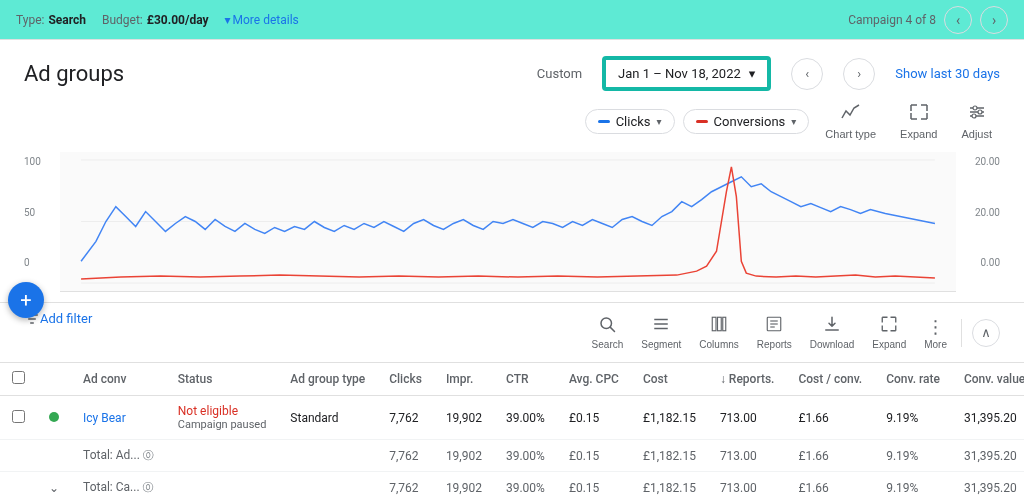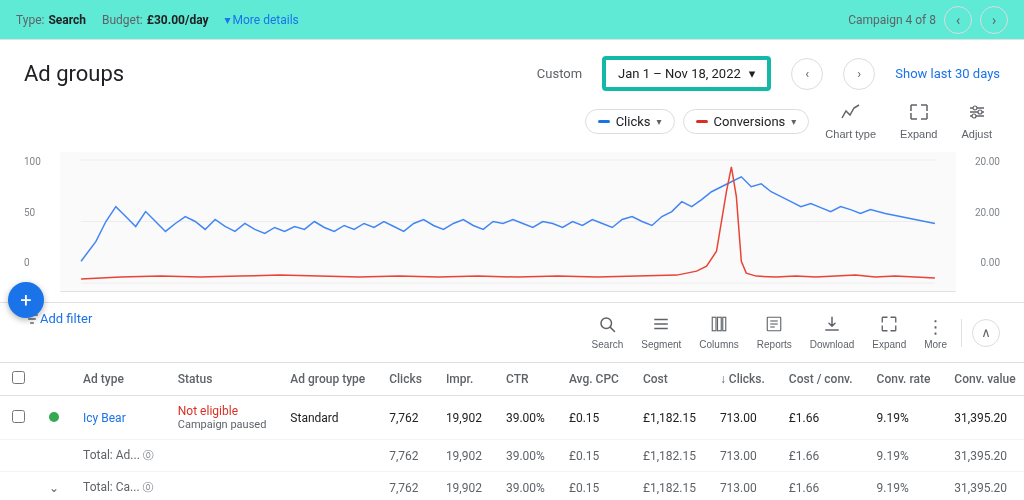--- a/index.html
+++ b/index.html
@@ -263,29 +263,29 @@
     </div>
 
     <div class="table-section">
       <table>
         <thead>
           <tr>
             <th class="checkbox-cell">
               <input type="checkbox" style="">
             </th>
             <th class="status-dot-cell"></th>
-            <th>Ad type</th>
+            <th>Ad conv</th>
             <th>Status</th>
             <th>Ad group type</th>
             <th class="sortable">Clicks</th>
             <th class="sortable">Impr.</th>
             <th class="sortable">CTR</th>
             <th class="sortable">Avg. CPC</th>
             <th class="sortable">Cost</th>
-            <th class="sortable">↓ Clicks.</th>
+            <th class="sortable">↓ Reports.</th>
             <th class="sortable">Cost / conv.</th>
             <th class="sortable">Conv. rate</th>
             <th class="sortable">Conv. value</th>
           </tr>
         </thead>
         <tbody>
 
           <tr>
             <td class="checkbox-cell">
               <input type="checkbox" style="">

